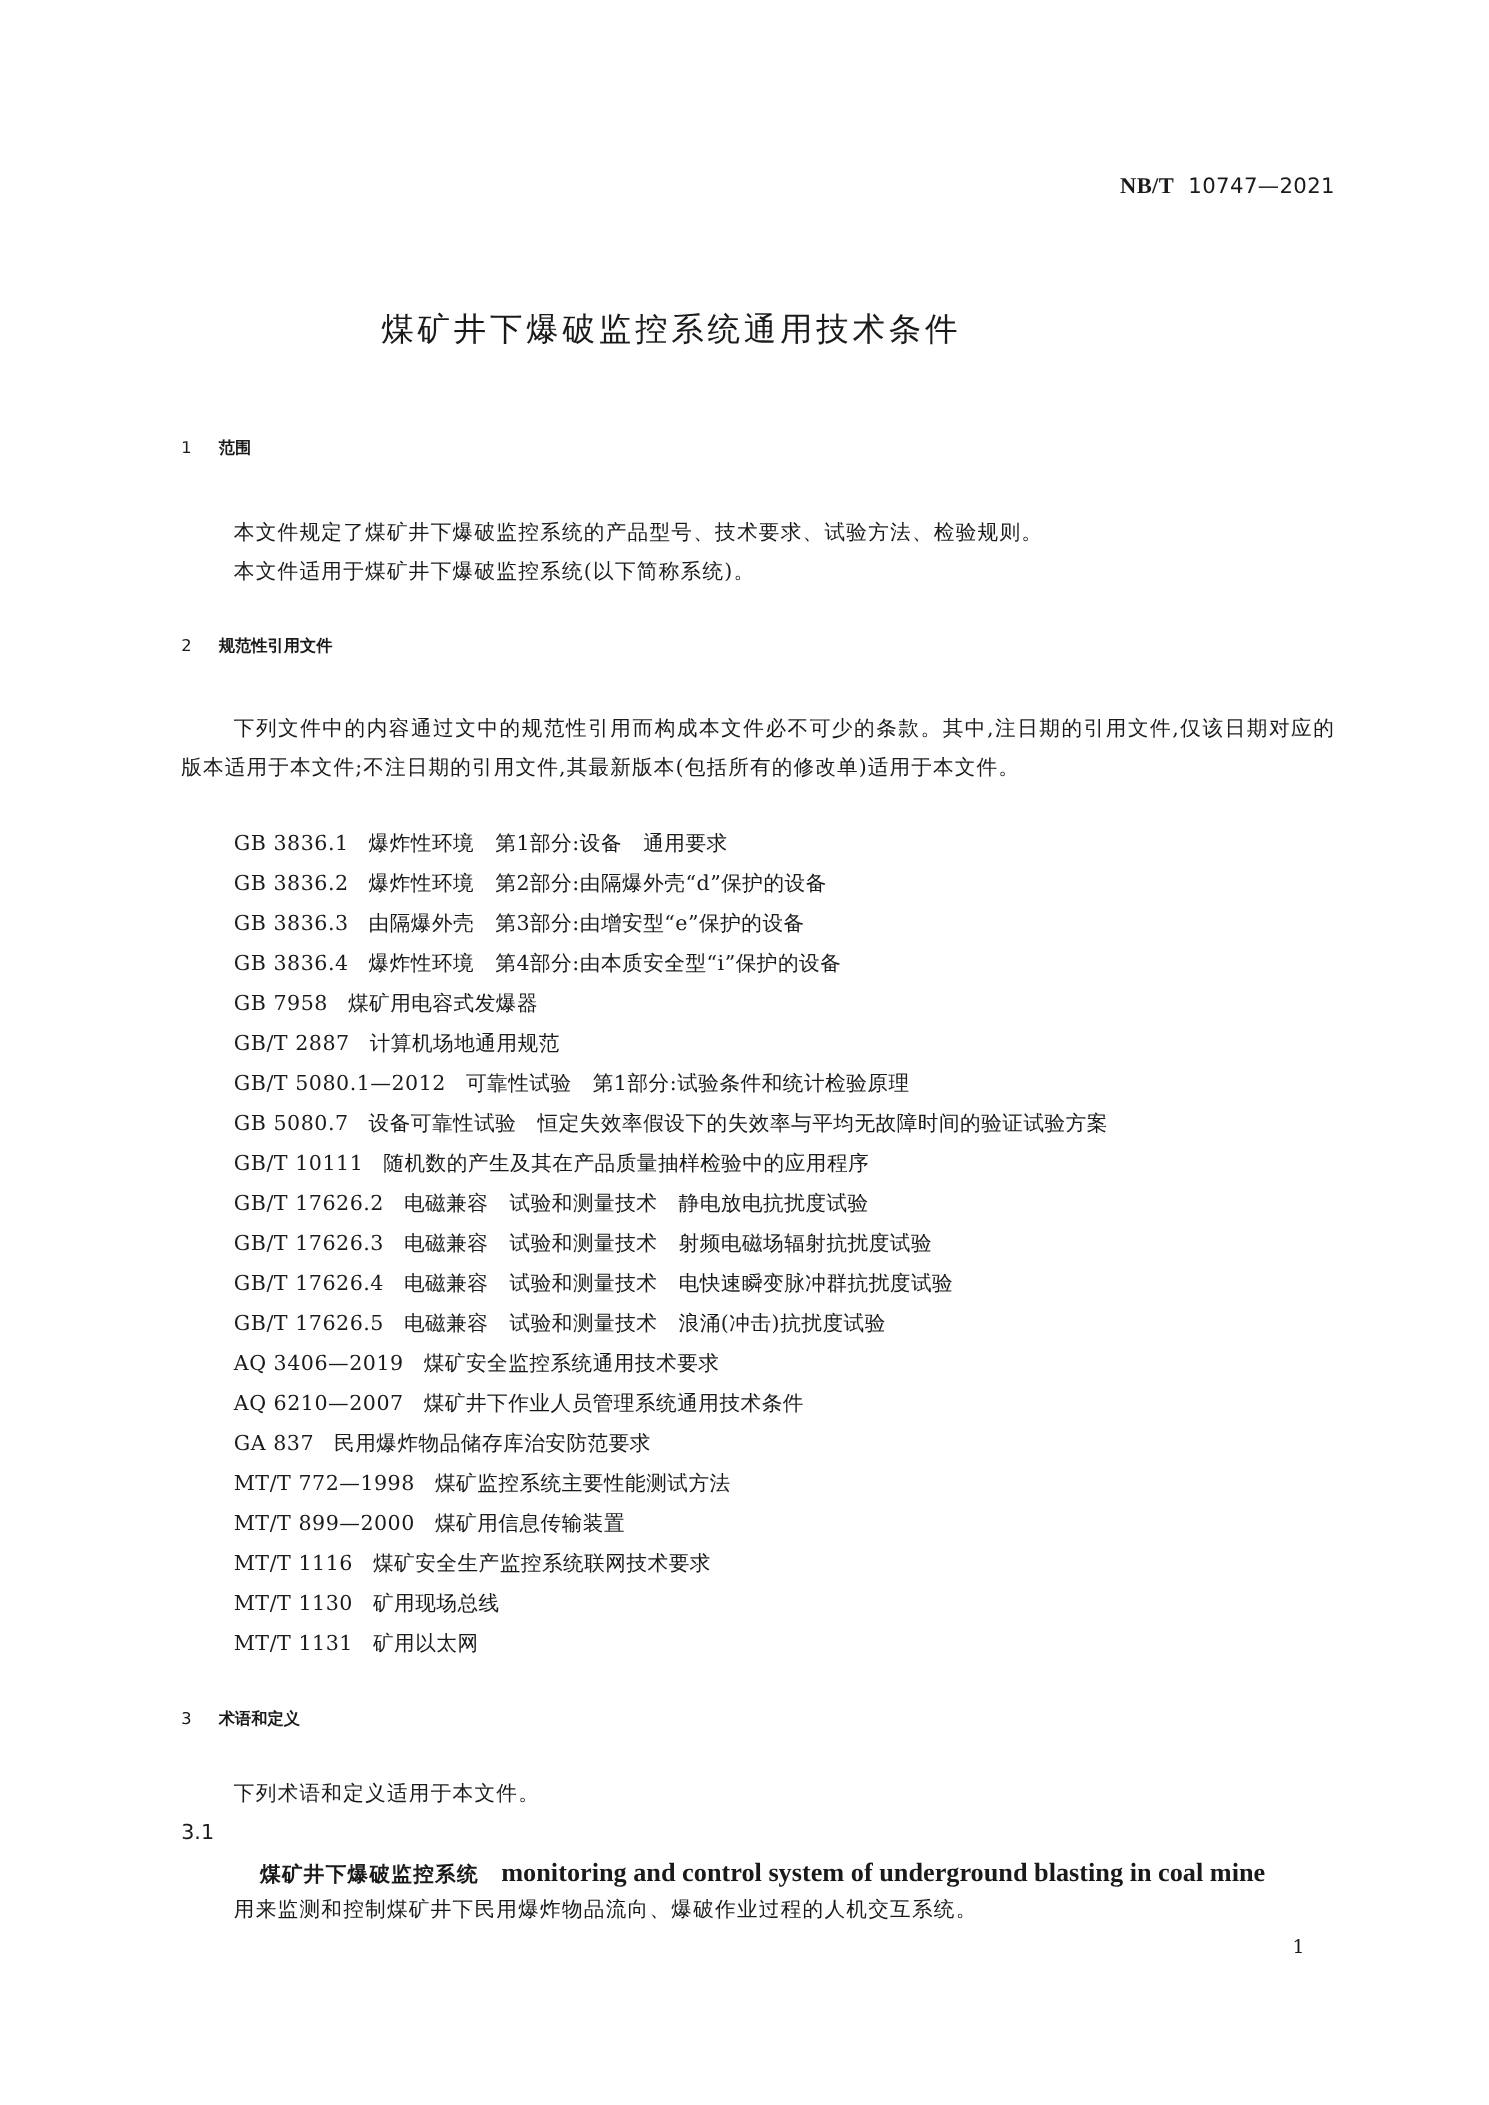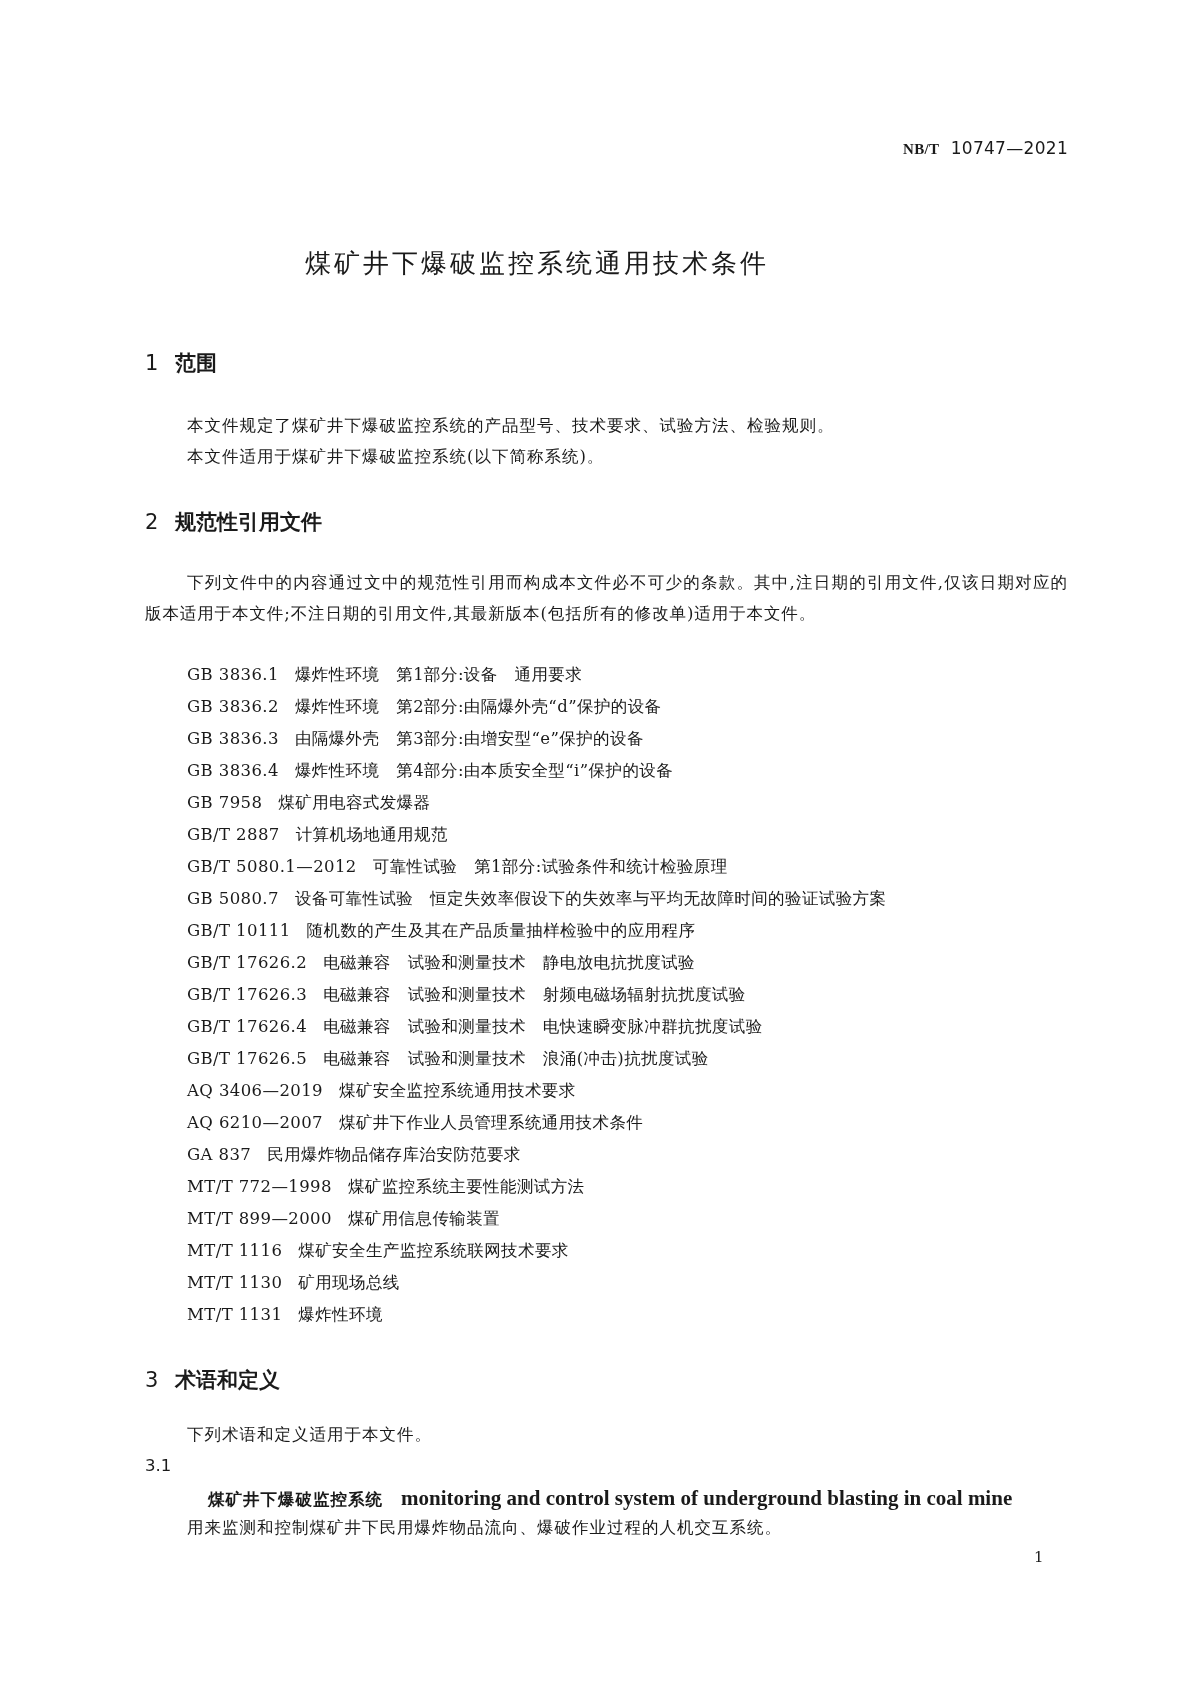--- a/index.html
+++ b/index.html
@@ -7,30 +7,30 @@
     width: 1191px; height: 1684px; position: relative; overflow: hidden;
     color: #1a1a1a;
     font-family: "DejaVu Serif", "Liberation Serif", serif;
   }
   .abs { position: absolute; white-space: nowrap; }
   .std-code {
     right: 123px; top: 138px;
     font-family: "DejaVu Sans", "Liberation Sans", sans-serif;
     font-size: 17px; letter-spacing: 0.3px;
   }
-  .std-code .prefix { font-family: "Liberation Serif", "DejaVu Serif", serif; font-weight: bold; font-size: 15px; }
+  .std-code .prefix { font-family: "Liberation Serif", "DejaVu Serif", serif; font-weight: bold; font-size: 18px; }
   .doc-title {
     left: 0; width: 1074px; top: 246px; text-align: center;
     font-family: "DejaVu Sans", "Liberation Sans", sans-serif;
     font-size: 26px; letter-spacing: 3px; font-weight: normal;
   }
   .h {
     left: 145px;
     font-family: "DejaVu Sans", "Liberation Sans", sans-serif;
-    font-size: 21px; font-weight: bold;
+    font-size: 13px; font-weight: bold;
   }
   .h .num { font-weight: normal; display: inline-block; width: 30px; }
   .p {
     font-size: 16.5px; letter-spacing: 1px;
   }
   .ind { left: 187px; }
   .para-block {
     position: absolute; left: 145px; width: 923px;
     font-size: 16.5px; line-height: 31px; letter-spacing: 0.9px;
     text-align: justify; text-indent: 42px;
@@ -82,21 +82,21 @@
   <div class="abs ref" style="top:984px"><span class="code">GB/T 17626.3</span><span>电磁兼容　试验和测量技术　射频电磁场辐射抗扰度试验</span></div>
   <div class="abs ref" style="top:1016px"><span class="code">GB/T 17626.4</span><span>电磁兼容　试验和测量技术　电快速瞬变脉冲群抗扰度试验</span></div>
   <div class="abs ref" style="top:1048px"><span class="code">GB/T 17626.5</span><span>电磁兼容　试验和测量技术　浪涌(冲击)抗扰度试验</span></div>
   <div class="abs ref" style="top:1080px"><span class="code">AQ 3406—2019</span><span>煤矿安全监控系统通用技术要求</span></div>
   <div class="abs ref" style="top:1112px"><span class="code">AQ 6210—2007</span><span>煤矿井下作业人员管理系统通用技术条件</span></div>
   <div class="abs ref" style="top:1144px"><span class="code">GA 837</span><span>民用爆炸物品储存库治安防范要求</span></div>
   <div class="abs ref" style="top:1176px"><span class="code">MT/T 772—1998</span><span>煤矿监控系统主要性能测试方法</span></div>
   <div class="abs ref" style="top:1208px"><span class="code">MT/T 899—2000</span><span>煤矿用信息传输装置</span></div>
   <div class="abs ref" style="top:1240px"><span class="code">MT/T 1116</span><span>煤矿安全生产监控系统联网技术要求</span></div>
   <div class="abs ref" style="top:1272px"><span class="code">MT/T 1130</span><span>矿用现场总线</span></div>
-  <div class="abs ref" style="top:1304px"><span class="code">MT/T 1131</span><span>爆炸性环境</span></div>
+  <div class="abs ref" style="top:1304px"><span class="code">MT/T 1131</span><span>矿用以太网</span></div>
 </div>
 
 <div class="abs h" style="top:1366px">
   <span class="num">3</span><span>术语和定义</span>
 </div>
 <div class="abs p ind" style="top:1424px">下列术语和定义适用于本文件。</div>
 <div class="abs term-num" style="top:1456px">3.1</div>
 <div class="abs term" style="top:1486px">
   <span class="zh">煤矿井下爆破监控系统</span><span class="en">monitoring and control system of underground blasting in coal mine</span>
 </div>

